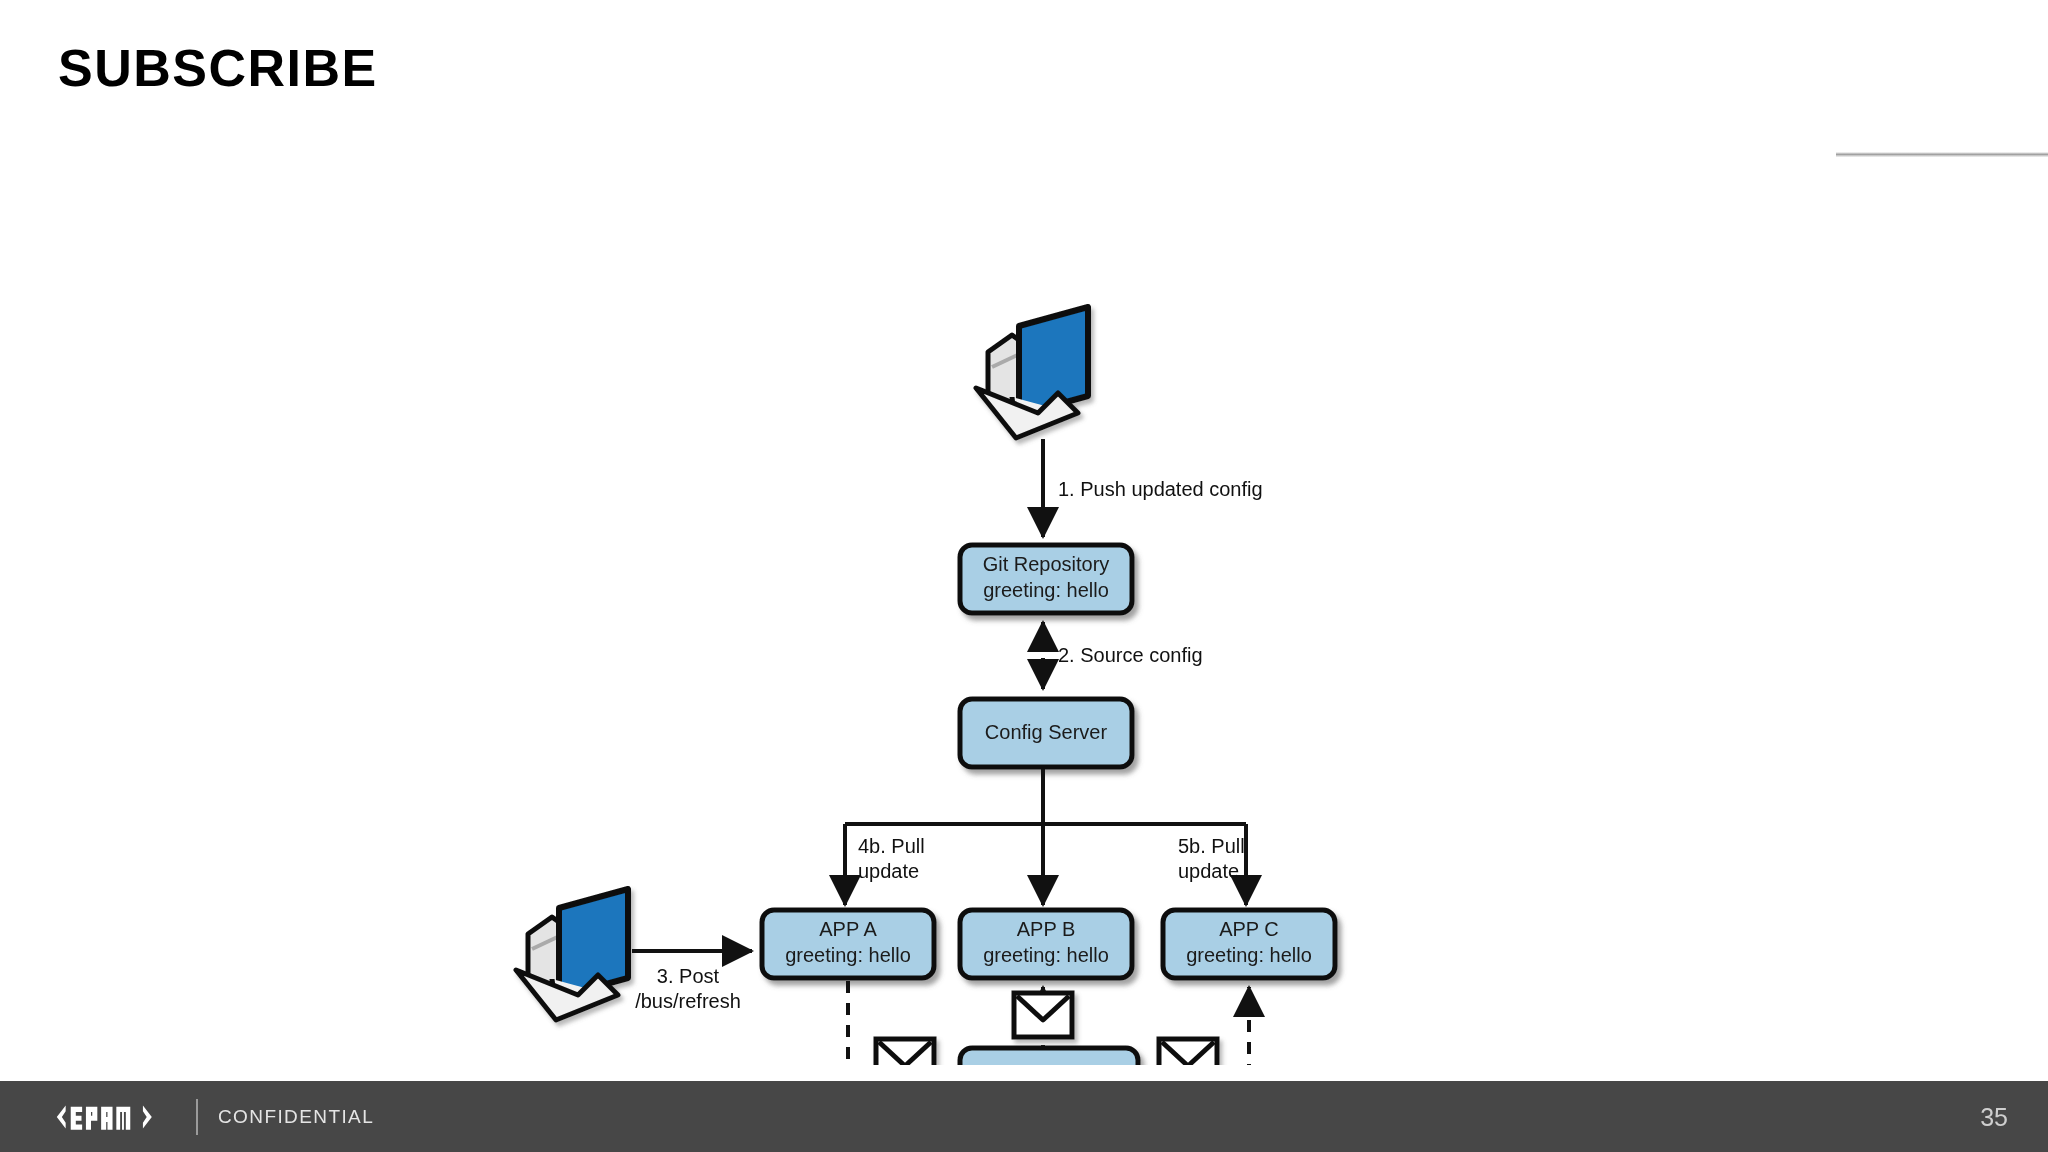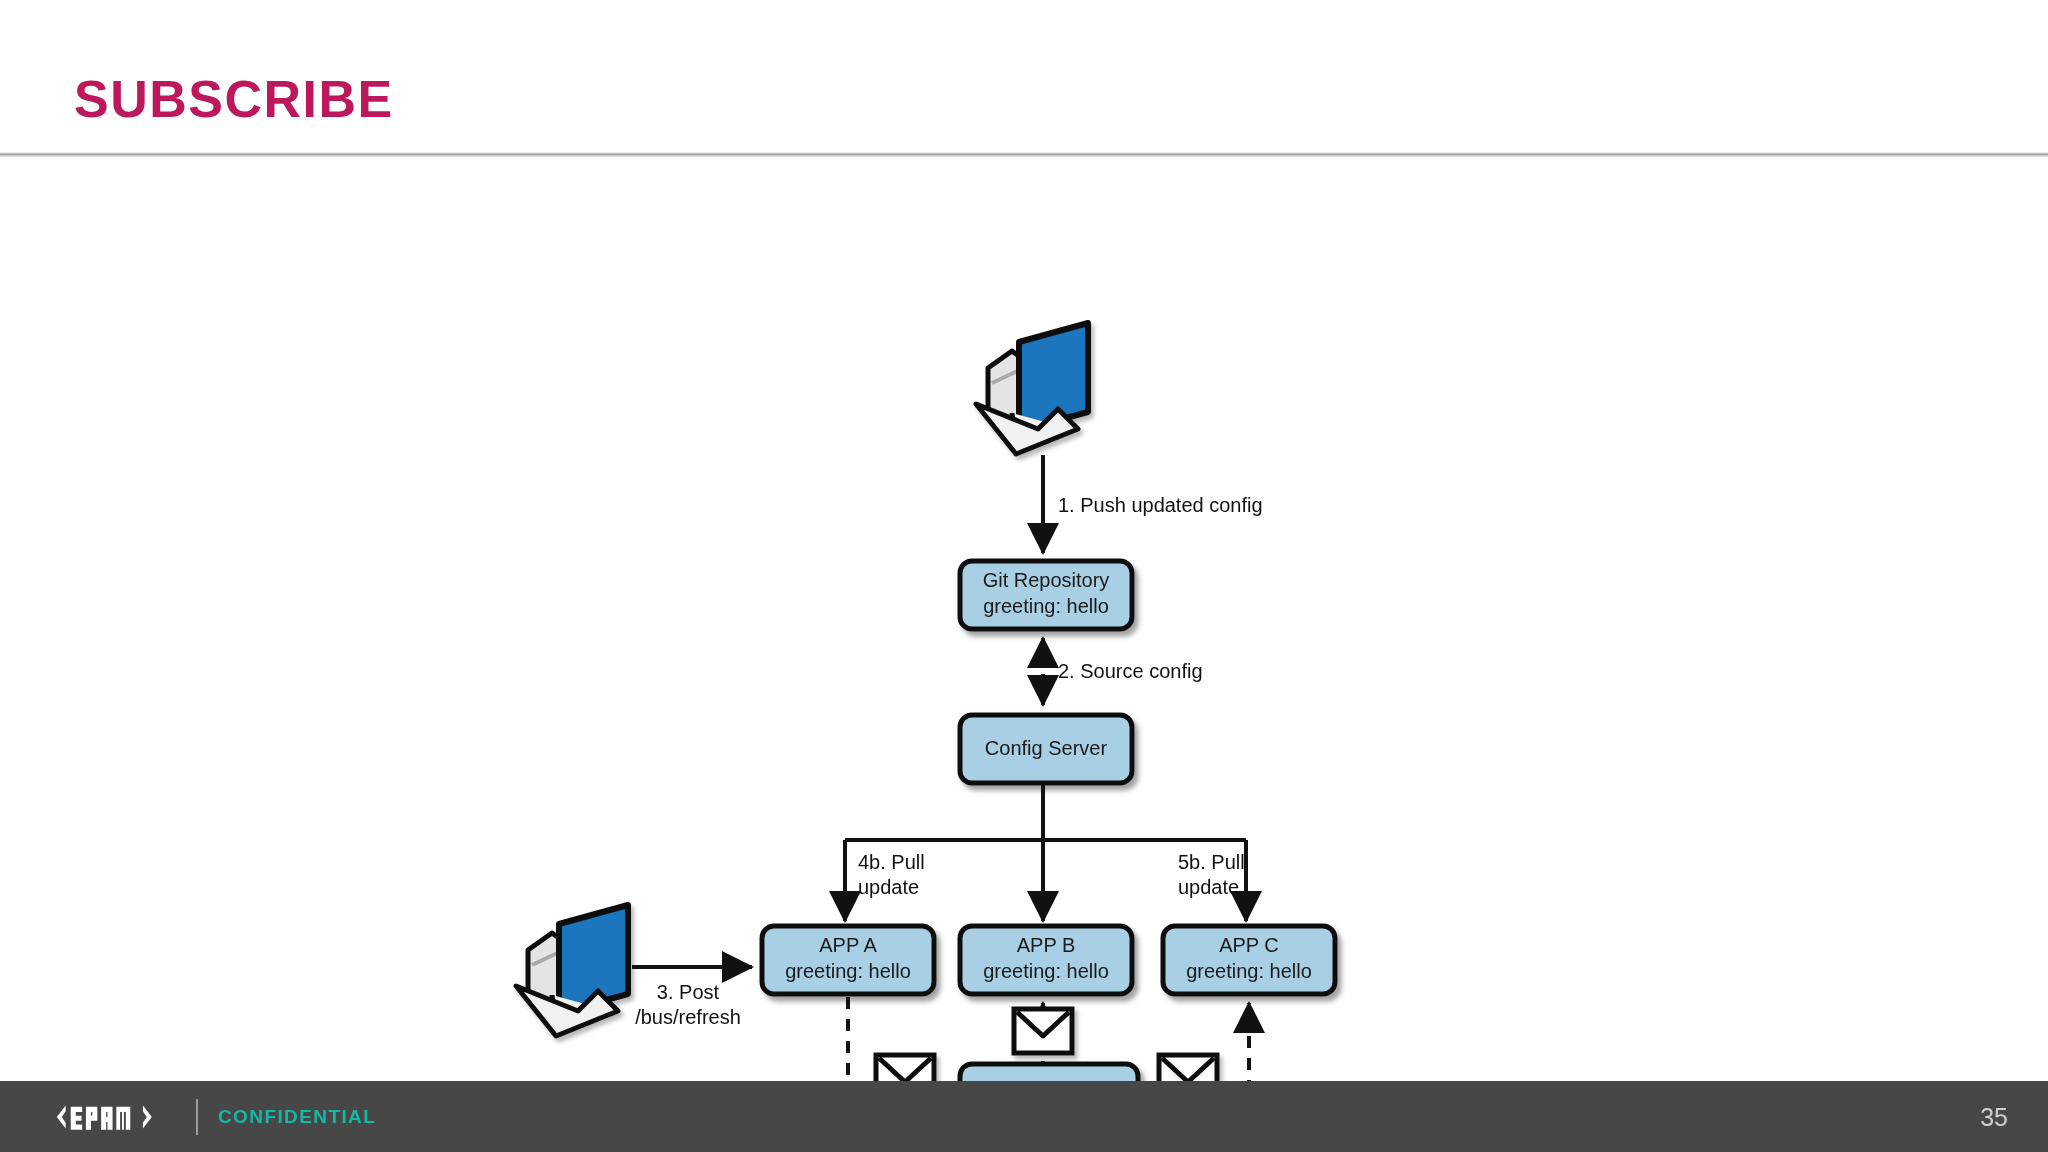--- a/index.html
+++ b/index.html
@@ -19,50 +19,48 @@
   .slide-header {
     position: absolute;
     left: 0; top: 0;
     width: 2048px;
     height: 152px;
     background: #ffffff;
     box-sizing: border-box;
   }
   .slide-title {
     position: absolute;
-    left: 74px;
+    left: 58px;
     top: 38px;
     font-size: 52px;
     font-weight: bold;
     letter-spacing: 1.5px;
-    color: #be185d;
+    color: #000000;
     font-family: "Liberation Sans", sans-serif;
     white-space: nowrap;
-    margin-top: 31px;
   }
   .header-rule {
     position: absolute;
     left: 0;
     top: 152px;
     width: 2048px;
     height: 5px;
     background: linear-gradient(to bottom,
                 #ffffff 0%, #d6d6d6 20%, #9d9d9d 48%,
                 #c8c8c8 70%, #f3f3f3 100%);
   }
 
   
   .slide-body {
     position: absolute;
     left: 0;
-    top: 161px;
+    top: 145px;
     width: 1836px;
     height: 920px;
     background: #ffffff;
-    padding-left: 23px;
   }
   .diagram-wrap {
     position: absolute;
     left: 0;
     top: 0;
     width: 2048px;
     height: 920px;
   }
   svg.diagram {
     display: block;
@@ -109,23 +107,22 @@
     width: 2px;
     height: 36px;
     background: #9b9b9b;
   }
   .footer-confidential {
     position: absolute;
     left: 218px;
     top: 25px;
     font-size: 19px;
     letter-spacing: 1.4px;
-    color: #14b8a6;
-    font-family: "Liberation Sans", sans-serif;
-    font-weight: bold;
+    color: #e5e5e5;
+    font-family: "Liberation Sans", sans-serif;
   }
   .footer-pagenum {
     position: absolute;
     right: 40px;
     top: 22px;
     font-size: 25px;
     color: #cfcfcf;
     font-family: "Liberation Sans", sans-serif;
   }
 </style>

